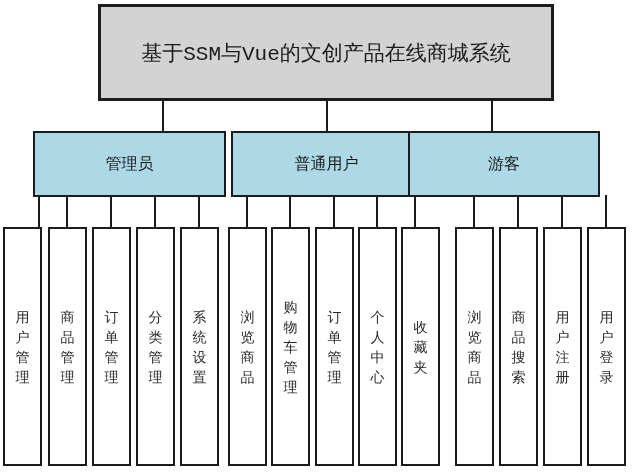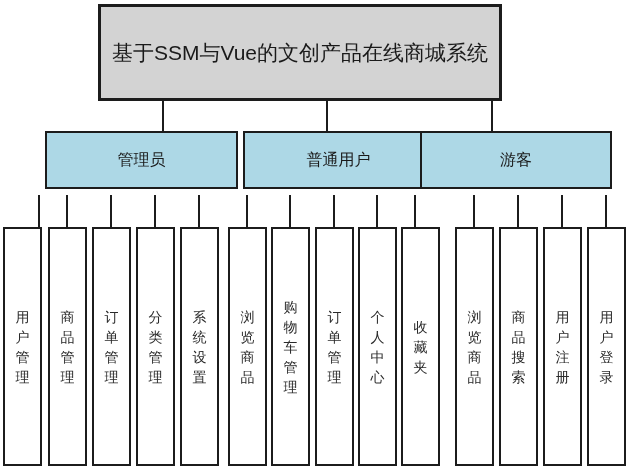--- a/index.html
+++ b/index.html
@@ -20,36 +20,36 @@
     box-sizing: border-box;
     border: 2px solid var(--border, #1c1c1c);
     display: flex;
     align-items: center;
     justify-content: center;
     background: #ffffff;
   }
   .title-box {
     left: 98px;
     top: 4px;
-    width: 404px;
+    width: 456px;
     height: 97px;
     border-width: 3px;
     background: var(--title-fill, #d3d3d3);
+    font-family: Liberation Mono, monospace;
   }
   .title-text {
     font-size: 21px;
     color: var(--text, #1a1a1a);
     text-align: center;
     white-space: nowrap;
   }
   .group-box {
     top: 131px;
-    height: 58px;
+    height: 66px;
     background: var(--group-fill, #add8e6);
-    margin-left: 12px;
   }
   .group-label {
     font-size: 16px;
     color: var(--text, #1a1a1a);
     white-space: nowrap;
   }
   .leaf-box {
     top: 227px;
     width: 39px;
     height: 239px;

